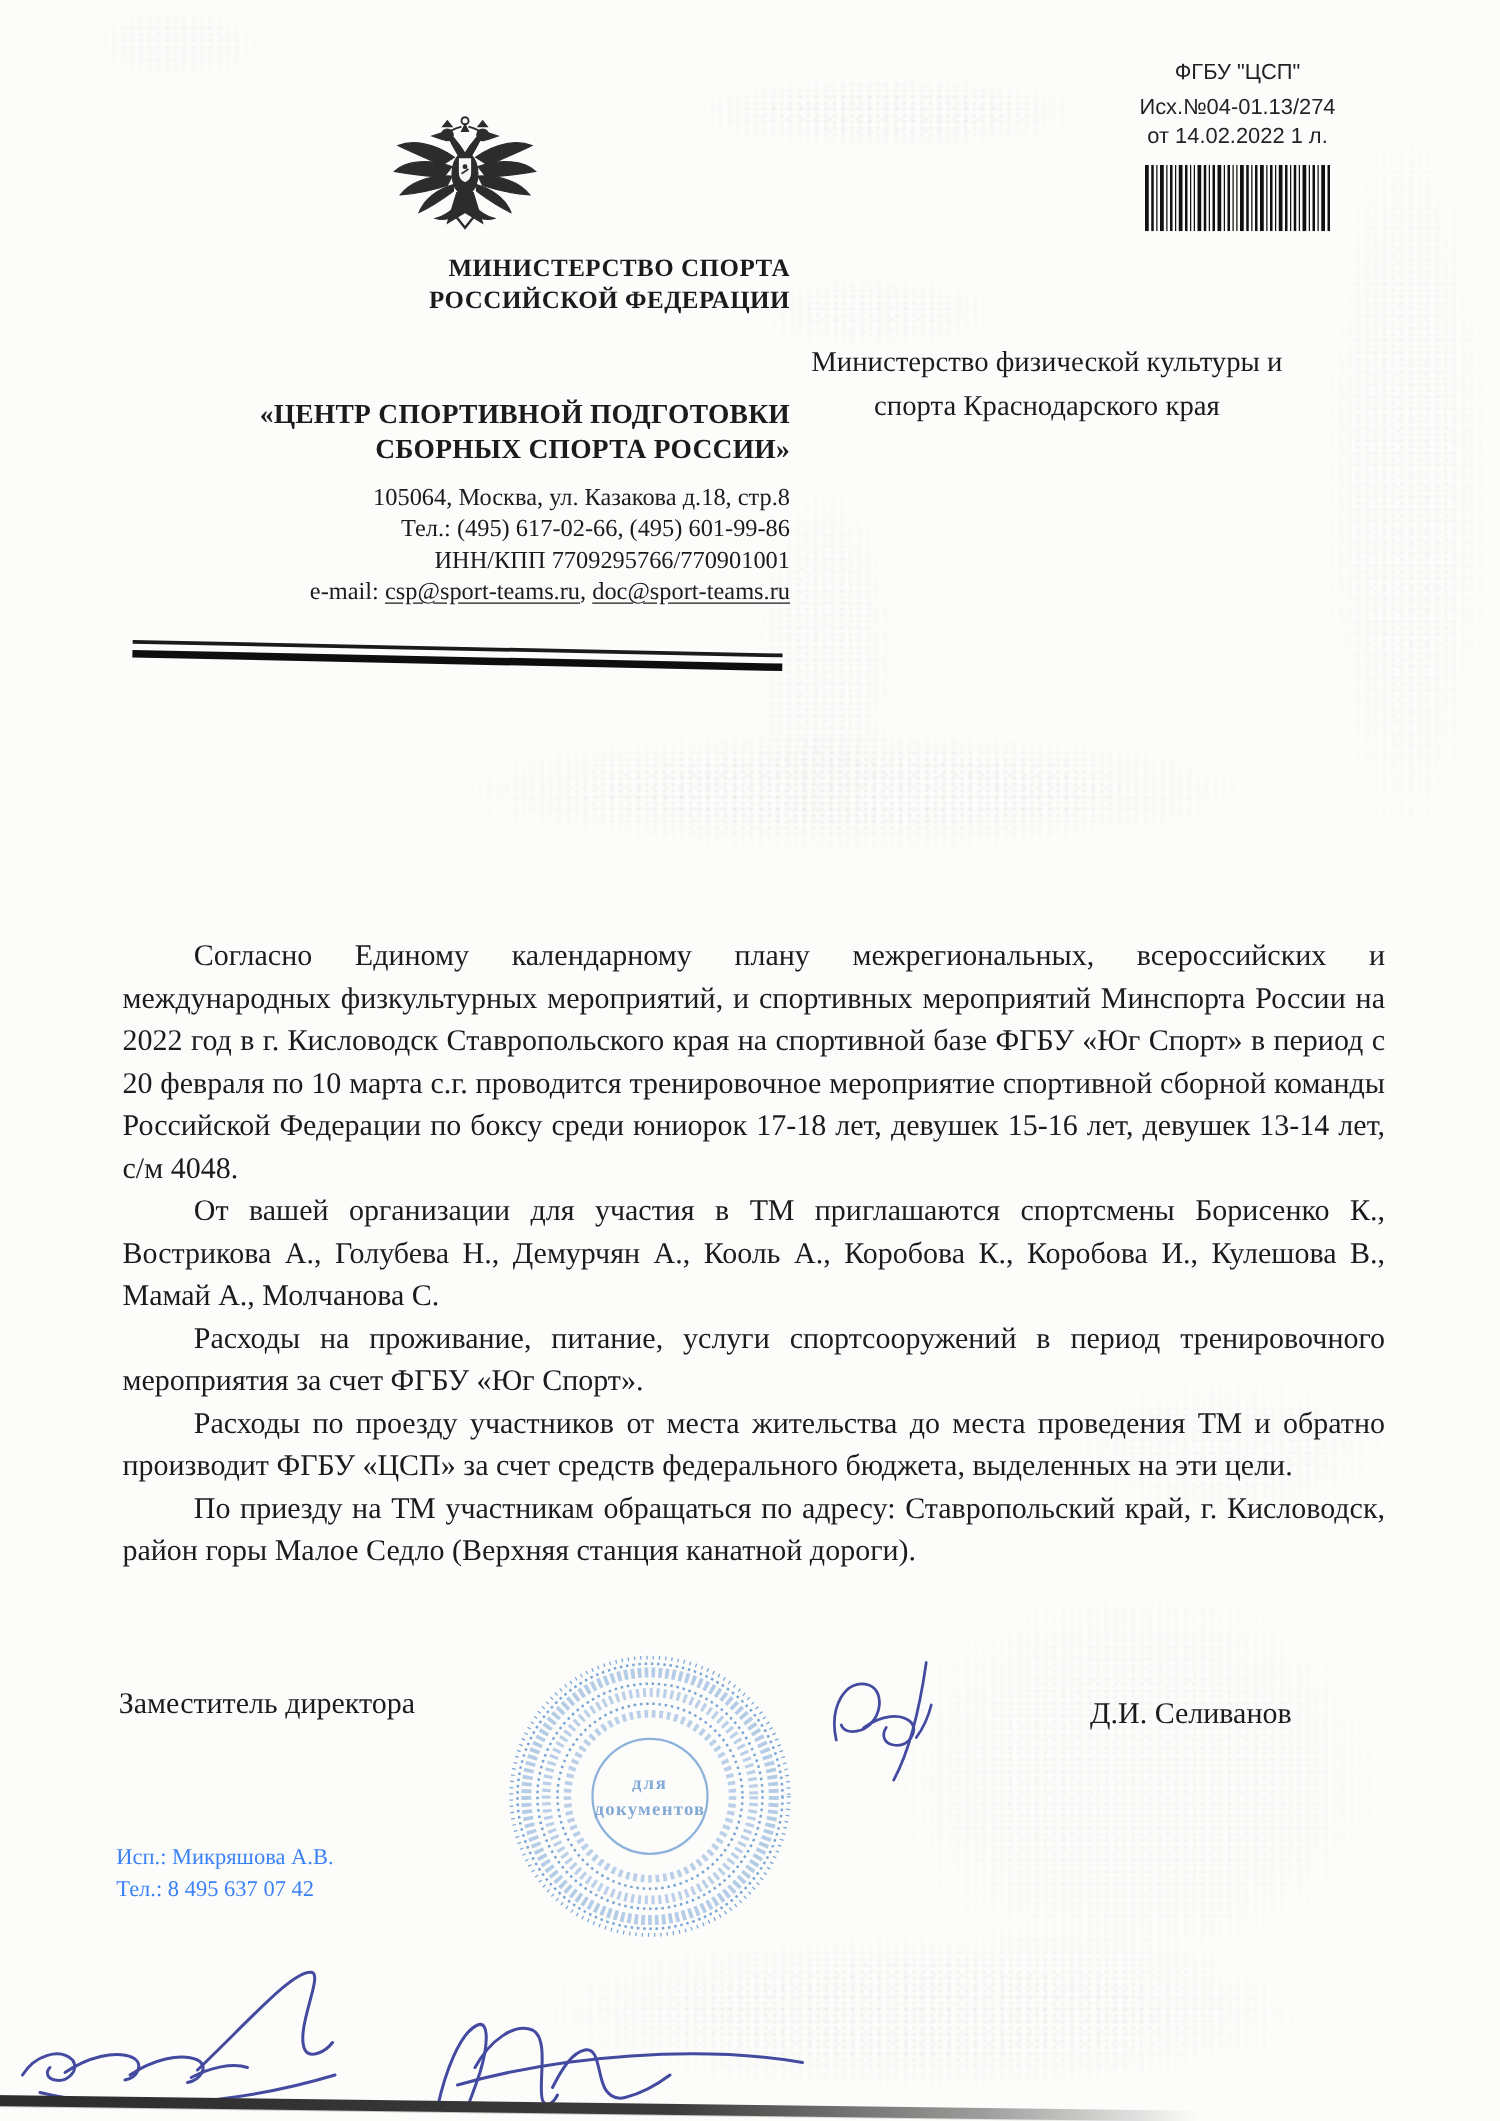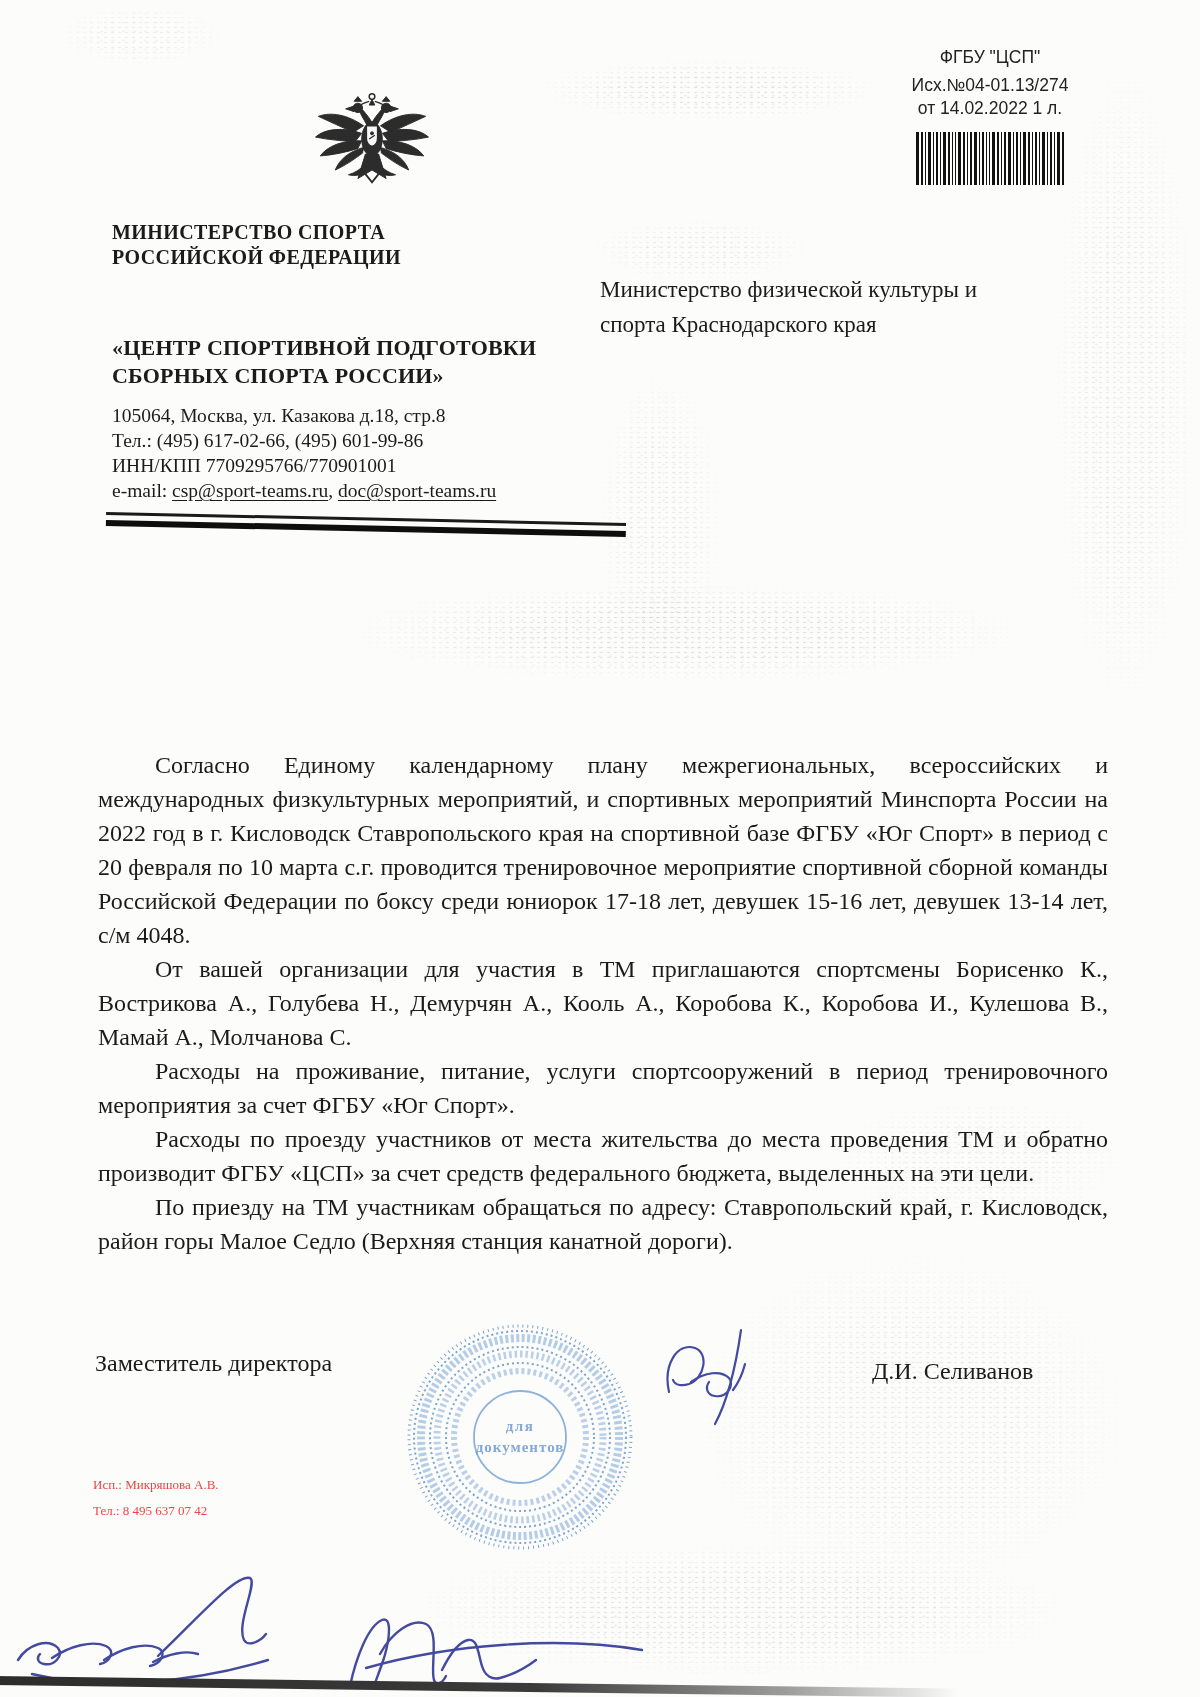--- a/index.html
+++ b/index.html
@@ -8,47 +8,47 @@
     background:#fcfcfb;overflow:hidden;
     font-family:"Liberation Serif","DejaVu Serif",serif;
     color:#1b1b1b;
   }
   
   .doc-ref{position:absolute;left:845px;top:46px;width:290px;text-align:center;
     font-family:"Liberation Sans","DejaVu Sans",sans-serif;font-size:17.5px;line-height:23px;color:#222;}
   .doc-ref .org{margin-bottom:5px;}
   .barcode{position:absolute;left:916px;top:132px;width:148px;height:53px;}
   
-  .lh-col{position:absolute;left:112px;width:520px;text-align:left;margin-top:17px;}
+  .lh-col{position:absolute;left:112px;width:520px;text-align:right;}
   .coat{position:absolute;left:306px;top:90px;width:132px;height:113px;}
   .ministry{top:203px;font-size:20px;line-height:25px;font-weight:bold;letter-spacing:.4px;}
   .org-type{top:261px;font-size:21px;line-height:27px;letter-spacing:.4px;}
   .org-name{top:317px;font-size:22px;line-height:28px;font-weight:bold;letter-spacing:.2px;}
   .contact{top:386px;font-size:19.5px;line-height:25px;}
   .contact .u{text-decoration:underline;text-underline-offset:3px;}
   
-  .recipient{position:absolute;left:600px;top:272px;width:475px;text-align:left;
+  .recipient{position:absolute;left:600px;top:272px;width:475px;text-align:center;
     font-size:23px;line-height:35px;}
   
   .rule{position:absolute;left:106px;top:512px;width:520px;height:5px;
     border-top:3px solid #1a1a1a;border-bottom:6px solid #0e0e0e;
     transform:rotate(1.2deg);transform-origin:left center;}
   
   .body-text{position:absolute;left:98px;top:736px;width:1010px;
     font-size:24px;line-height:34px;text-align:justify;margin-top:12px;}
   .body-text p{margin:0;text-indent:57px;}
   
   .sig-title{position:absolute;left:95px;top:1350px;font-size:24px;}
   .sig-name{position:absolute;left:872px;top:1358px;font-size:24px;}
   .sig-ink{position:absolute;left:655px;top:1320px;width:130px;height:120px;}
   
   .stamp{position:absolute;left:404px;top:1321px;width:232px;height:232px;
     opacity:.82;filter:blur(.5px);}
   
-  .executor{position:absolute;left:93px;top:1472px;font-size:13px;line-height:26px;color:#ef4444;}
+  .executor{position:absolute;left:93px;top:1472px;font-size:18px;line-height:26px;color:#3b82f6;}
   
   .hand-sig-1{position:absolute;left:8px;top:1562px;width:330px;height:135px;}
   .hand-sig-2{position:absolute;left:330px;top:1598px;width:330px;height:99px;}
   
   .noise{position:absolute;pointer-events:none;
     background-image:
       radial-gradient(rgba(105,105,105,.38) 1px, transparent 1.5px),
       radial-gradient(rgba(135,135,135,.28) 1px, transparent 1.7px);
     background-size:7px 5px,11px 9px;background-position:0 0,3px 4px;
     filter:blur(.7px);

